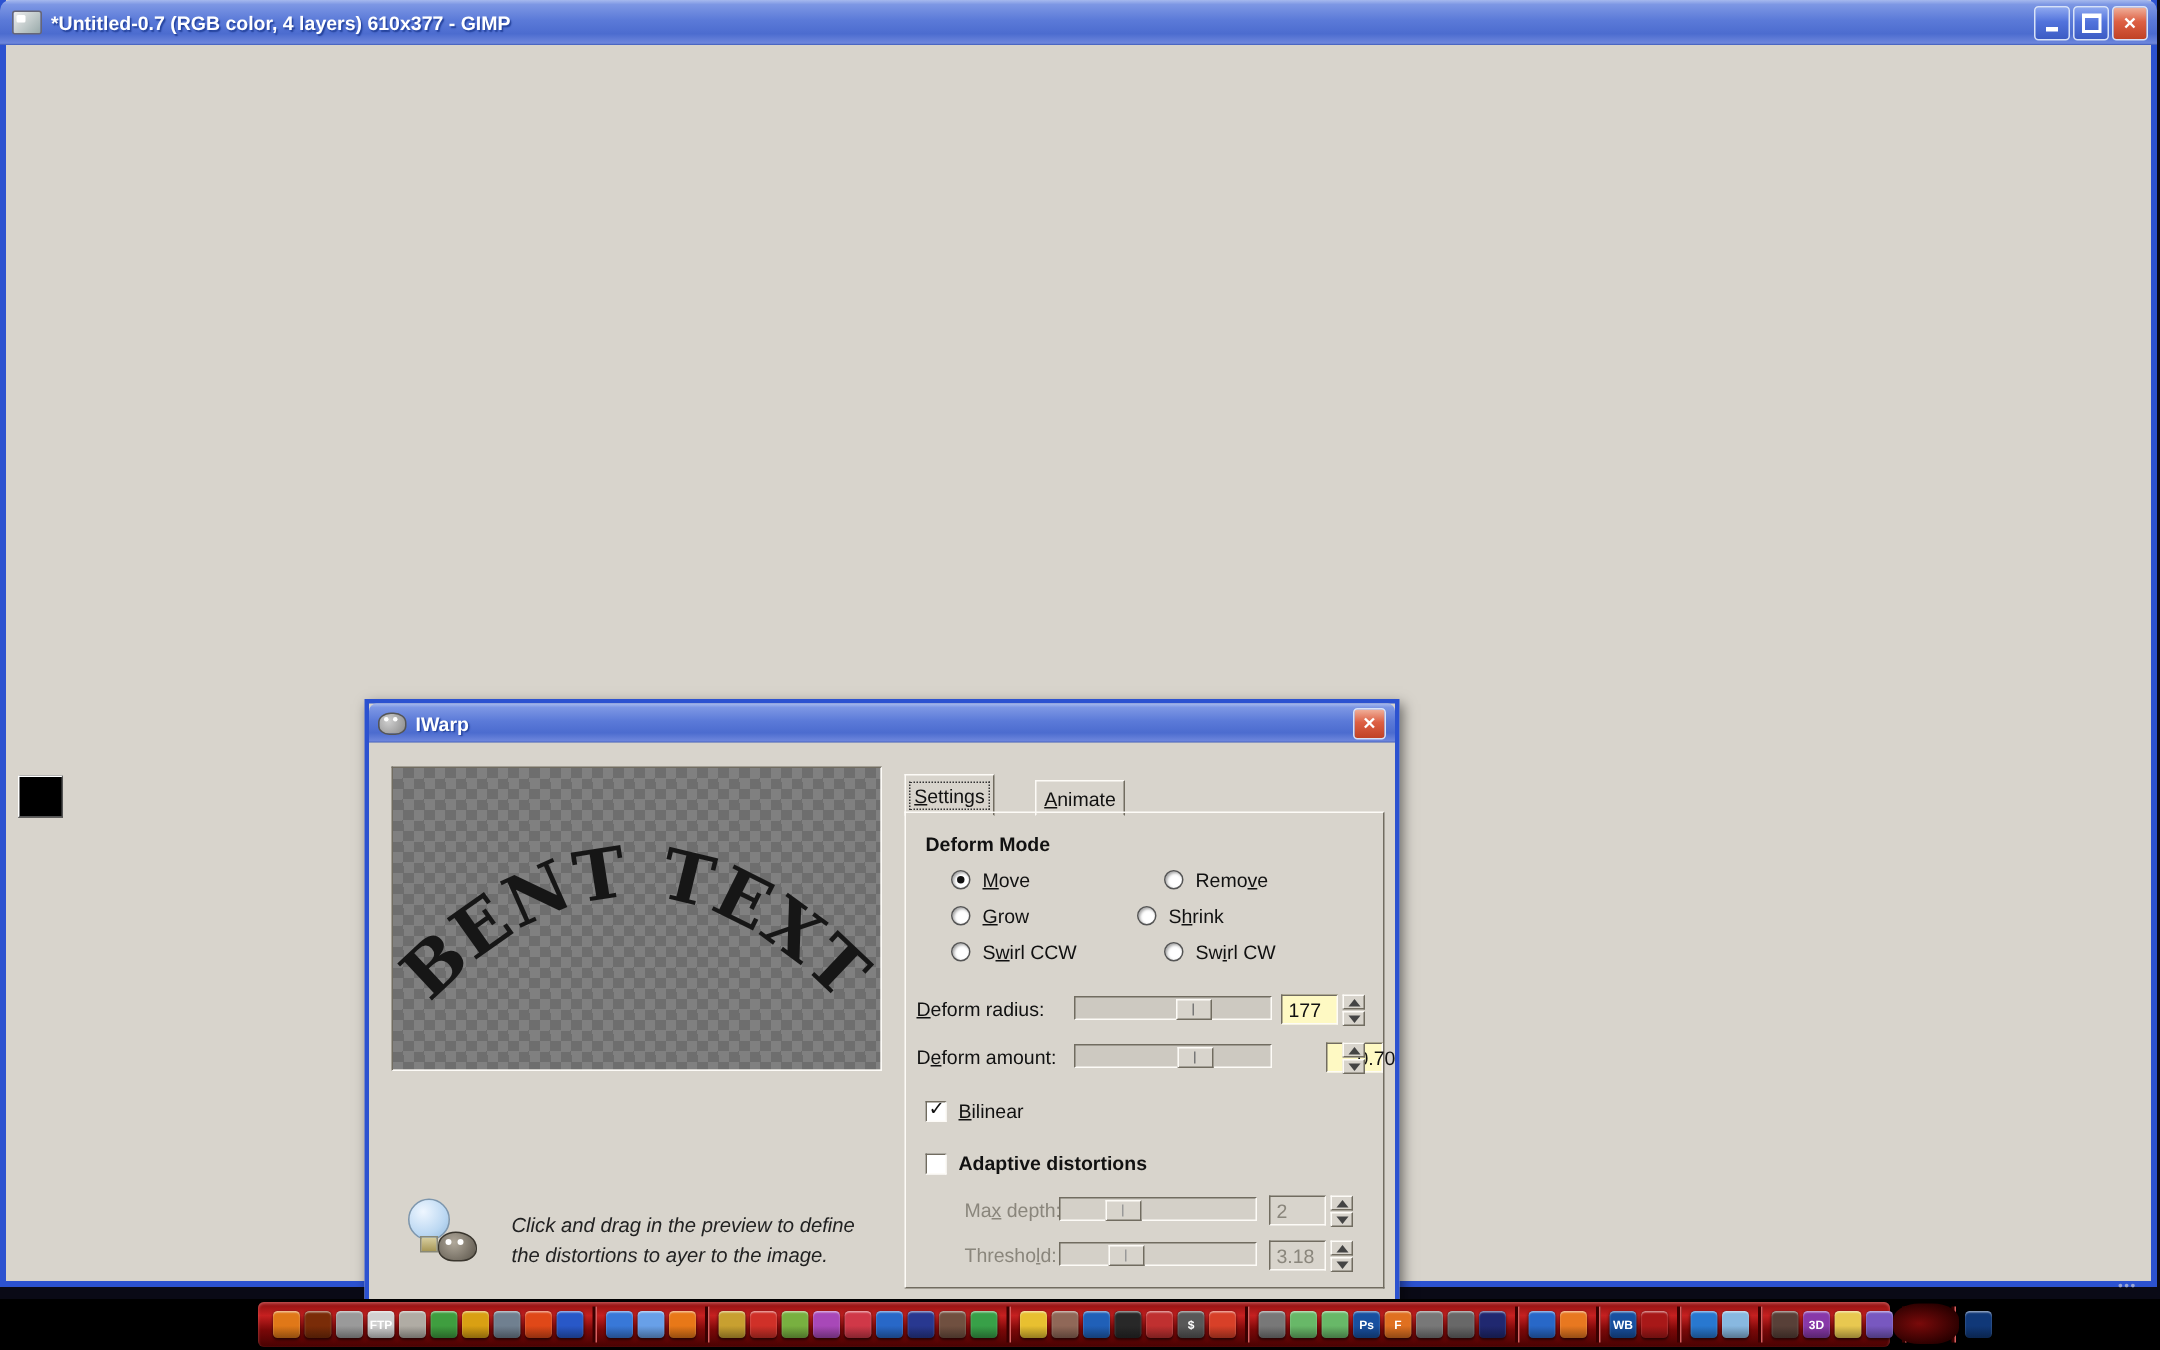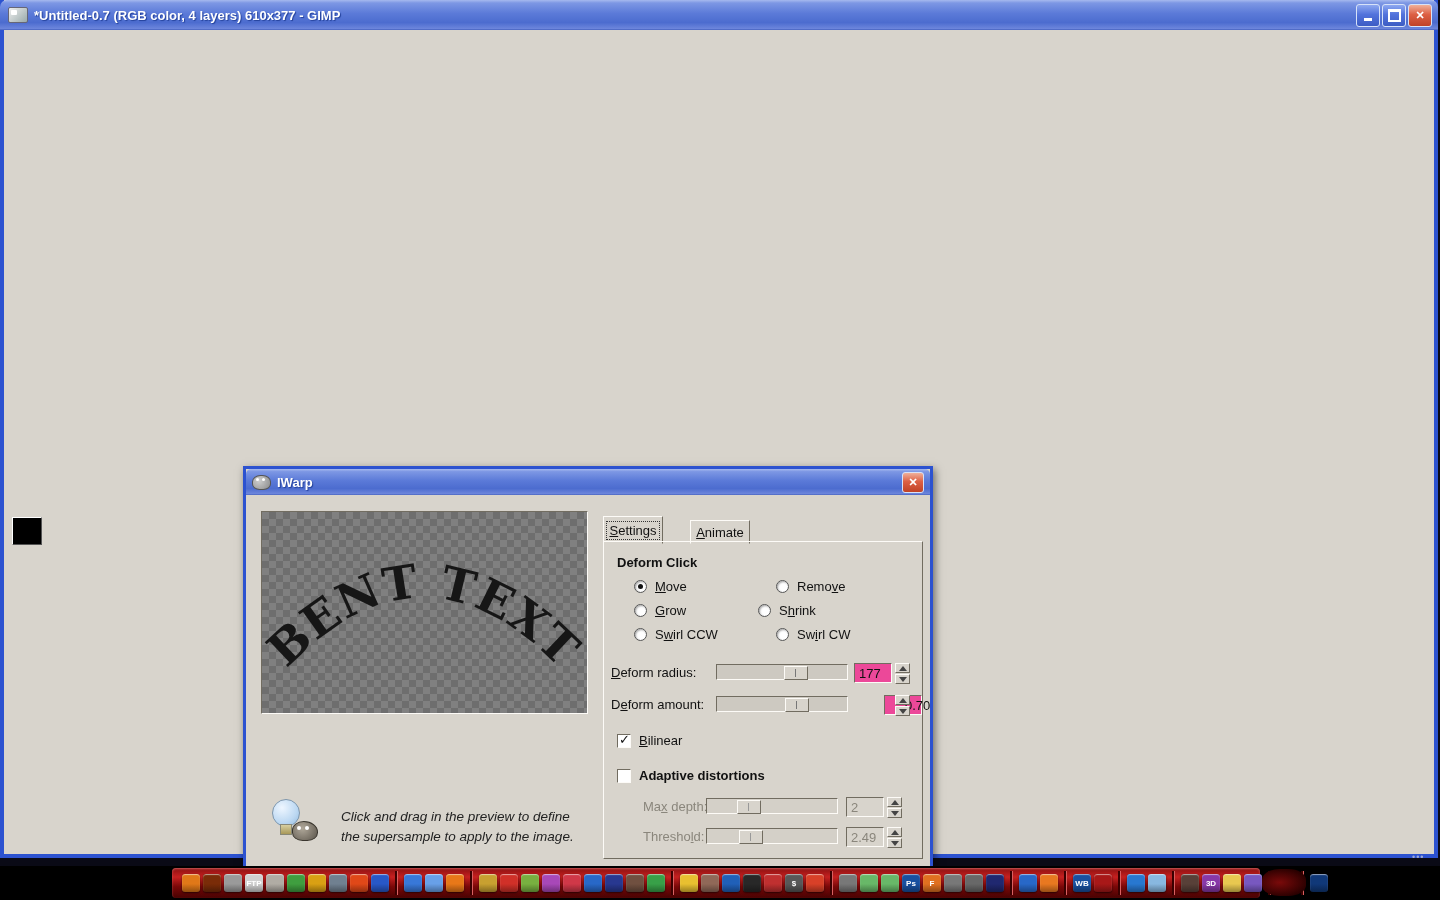--- a/index.html
+++ b/index.html
@@ -96,21 +96,21 @@
   #iwarp-titlebar{left:0;top:0;width:100%;height:26px;border-radius:5px 5px 0 0;text-align:center;}
   .wilber{width:17px;height:13px;margin:0 6px 0 6px;background:radial-gradient(circle at 35% 35%,#cfcfcf,#8a8a8a);border-radius:45% 45% 40% 40%;border:1px solid #555;position:relative;flex:none;}
   .wilber::after{content:"";position:absolute;left:3px;top:2px;width:3px;height:3px;background:#fff;border-radius:50%;box-shadow:6px 0 0 #fff;}
   .tab{position:absolute;display:flex;align-items:center;justify-content:center;font-size:13px;background:#d8d4cc;border:1px solid;border-color:#fdfbf7 #716c60 transparent #fdfbf7;}
   .tab .focus{outline:1px dotted #333;padding:1px 3px;}
   .slider{position:absolute;height:16px;background:#cdc9c1;border:1px solid;border-color:#716c60 #fdfbf7 #fdfbf7 #716c60;box-sizing:border-box;}
   .slider .thumb{position:absolute;top:1px;width:22px;height:12px;background:#d8d4cc;border:1px solid;border-color:#fdfbf7 #716c60 #716c60 #fdfbf7;}
   .slider .thumb::after{content:"";position:absolute;left:10px;top:2px;bottom:2px;width:1px;background:#777;}
   .slider.dis{background:#d4d0c8;}
   .slider.dis .thumb::after{background:#999;}
-  .spin-val{width:38px;height:20px;background:#ec4899;border:1px solid;border-color:#716c60 #fdfbf7 #fdfbf7 #716c60;font-size:13px;line-height:19px;padding-left:4px;box-sizing:border-box;}
+  .spin-val{width:38px;height:20px;background:#fef9c3;border:1px solid;border-color:#716c60 #fdfbf7 #fdfbf7 #716c60;font-size:13px;line-height:19px;padding-left:4px;box-sizing:border-box;}
   .dis .spin-val,.spin-val.dis{background:#d8d4cc;color:#8a867c;}
   .checkbox{width:14px;height:14px;background:#fff;border:1px solid;border-color:#716c60 #fdfbf7 #fdfbf7 #716c60;position:relative;flex:none;box-sizing:border-box;}
   .checkbox.on::after{content:"✓";position:absolute;top:-3px;left:1px;font-size:13px;font-weight:bold;color:#111;font-family:"DejaVu Sans",sans-serif;}
   .check-row{position:absolute;display:flex;align-items:center;gap:8px;font-size:13px;}
   .dim{color:#8a867c;}
   #hint-text{font-style:italic;font-size:13.5px;color:#222;line-height:20px;}
   .bulb{position:relative;width:30px;height:40px;}
   .bulb .glass{position:absolute;left:2px;top:0;width:26px;height:26px;border-radius:50%;background:radial-gradient(circle at 35% 30%,#eef6ff,#bcd8f2 60%,#8fb8dd);border:1px solid #7d96ad;}
   .bulb .base{position:absolute;left:10px;top:25px;width:10px;height:9px;background:linear-gradient(180deg,#d8cfa0,#a89858);border:1px solid #887;}
   .wilber-head{position:absolute;left:22px;top:22px;width:24px;height:18px;background:radial-gradient(circle at 40% 35%,#b0a89a,#5a544a);border-radius:50% 60% 45% 45%;border:1px solid #3a362e;}
@@ -528,21 +528,21 @@
 
     <div id="iw-tabs">
         <div class="tab" style="left: 357px; top: 47px; height: 26px; width: 58px;">
           <span class="focus"><u>S</u>ettings</span>
         </div>
         <div class="tab" style="left: 416px; top: 51px; height: 22px; width: 58px; margin-left: 28px;">
           <span><u>A</u>nimate</span>
         </div>
       </div>
     <div class="abs" style="left:357px;top:72px;width:318px;height:316px;border:1px solid;border-color:#fdfbf7 #716c60 #716c60 #fdfbf7;"></div>
-    <div class="abs bold" style="left:371px;top:86px;">Deform Click</div>
+    <div class="abs bold" style="left:371px;top:86px;">Deform Mode</div>
     <div id="iw-radios">
         <div class="radio-row" style="left: 388px; top: 110px;">
           <div class="radio sel"></div>
           <span><u>M</u>ove</span>
         </div>
         <div class="radio-row" style="left: 530px; top: 110px;">
           <div class="radio"></div>
           <span>Remo<u>v</u>e</span>
         </div>
         <div class="radio-row" style="left: 388px; top: 134px;">
@@ -611,39 +611,39 @@
             <div class="tri up"></div>
           </div>
           <div class="spin-b">
             <div class="tri down"></div>
           </div>
         </div>
         <div class="abs dim" style="left: 397px; top: 360px; font-size: 13px;">Thresho<u>l</u>d:</div>
         <div class="abs slider dis" style="left: 460px; top: 359px; width: 132px;">
           <div class="thumb" style="left: 32px;"></div>
         </div>
-        <div class="abs spin-val dis" style="left: 600px; top: 358px;">2.49</div>
+        <div class="abs spin-val dis" style="left: 600px; top: 358px;">3.18</div>
         <div class="abs spin-col" style="left: 641px; top: 358px;">
           <div class="spin-b">
             <div class="tri up"></div>
           </div>
           <div class="spin-b">
             <div class="tri down"></div>
           </div>
         </div>
       </div>
 
     <div class="abs bulb" style="left:24px;top:330px;">
       <div class="glass"></div>
         <div class="base"></div>
         <div class="wilber-head"></div>
     </div>
     <div class="abs" id="hint-text" style="left:95px;top:338px;">
       <div>Click and drag in the preview to define</div>
-      <div>the supersample to apply to the image.</div>
+      <div>the distortions to ayer to the image.</div>
     </div>
   </div>
 
   <div id="taskbar" class="abs">
     <div id="task-dock">
         <div class="ticon" style="background: linear-gradient(rgb(224, 120, 24) 0%, rgb(224, 120, 24) 55%, rgba(0, 0, 0, 0.35)) rgb(224, 120, 24);"></div>
         <div class="ticon" style="background: linear-gradient(rgb(122, 44, 8) 0%, rgb(122, 44, 8) 55%, rgba(0, 0, 0, 0.35)) rgb(122, 44, 8);"></div>
         <div class="ticon" style="background: linear-gradient(rgb(154, 154, 154) 0%, rgb(154, 154, 154) 55%, rgba(0, 0, 0, 0.35)) rgb(154, 154, 154);"></div>
         <div class="ticon" style="background: linear-gradient(rgb(208, 208, 208) 0%, rgb(208, 208, 208) 55%, rgba(0, 0, 0, 0.35)) rgb(208, 208, 208);">FTP</div>
         <div class="ticon" style="background: linear-gradient(rgb(176, 172, 164) 0%, rgb(176, 172, 164) 55%, rgba(0, 0, 0, 0.35)) rgb(176, 172, 164);"></div>

